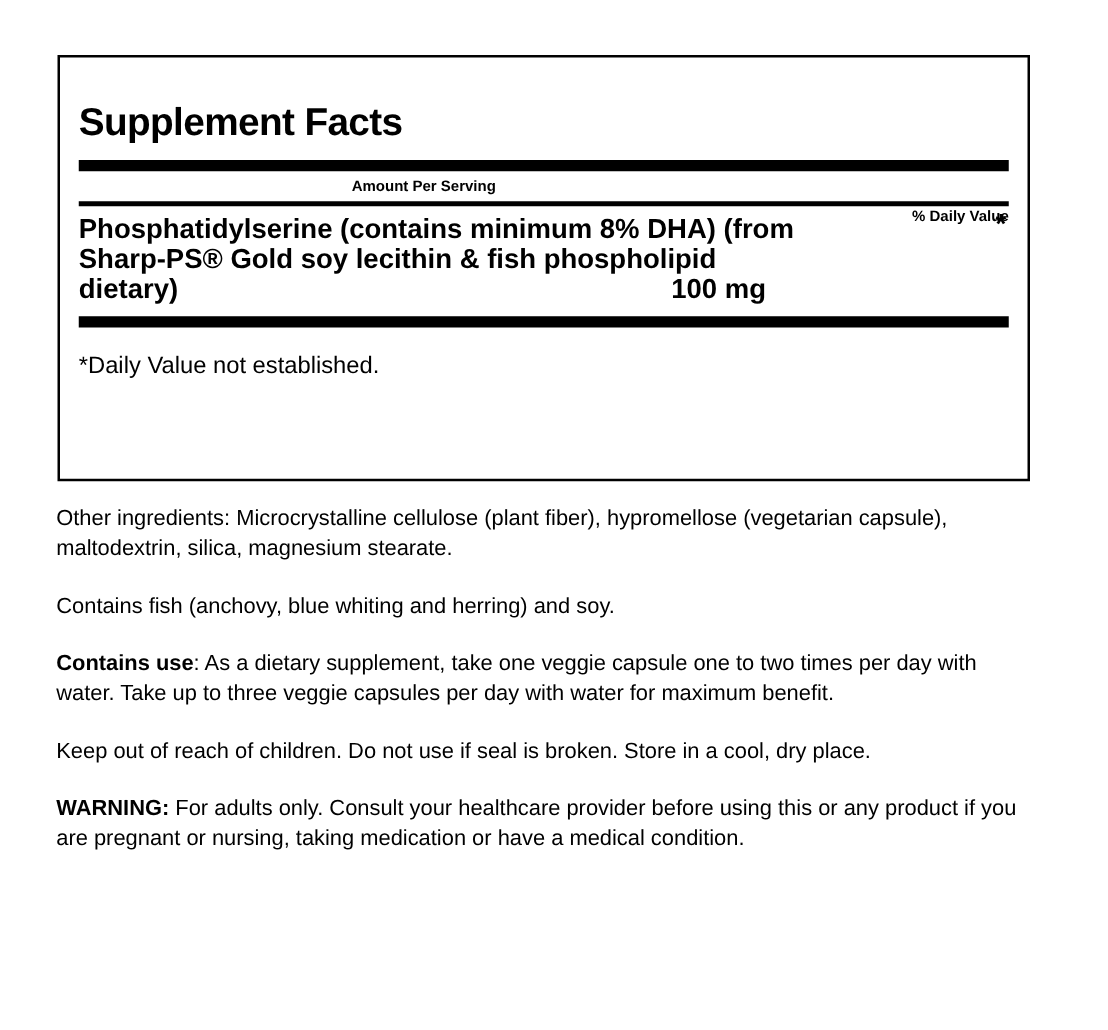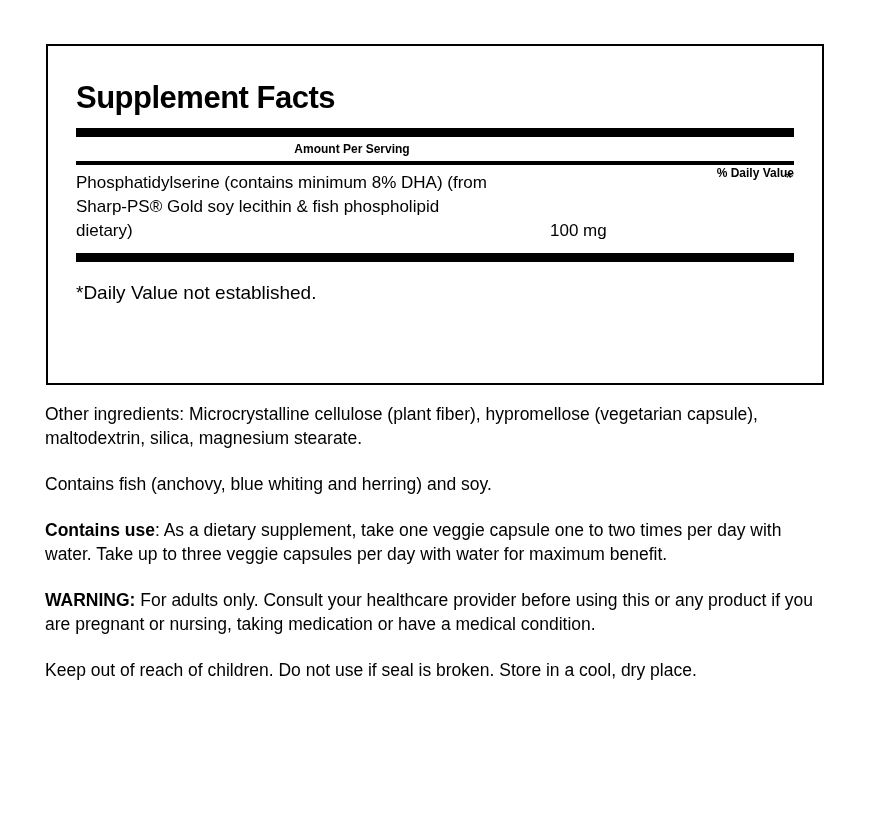--- a/index.html
+++ b/index.html
@@ -13,21 +13,21 @@
   }
 
   
   .facts-box {
     position: absolute;
     left: 46px; top: 44px;
     width: 778px; height: 341px;
     border: 2px solid #000;
     background: #fff;
   }
-  .inner { padding: 0 28px; }
+  .inner { padding: 0 15px; }
 
   .panel-title {
     font-size: 31px;
     font-weight: bold;
     letter-spacing: -0.5px;
     line-height: 36px;
     margin-top: 34px;
   }
   .serving-size {
     font-size: 19px;
@@ -55,22 +55,23 @@
   .col-dv {
     position: absolute;
     right: 0; top: 0;
     text-align: left;
     margin-top: 24px;
   }
 
   .ingredient-row {
     position: relative;
     padding-top: 6px;
-    font-size: 17px;
+    font-size: 22px;
     line-height: 24px;
+    font-weight: bold;
   }
   .ing-name { width: 620px; }
   .ing-amount {
     position: absolute;
     left: 474px; top: 54px;
   }
   .ing-dv {
     position: absolute;
     right: 2px; top: 2px;
   }
@@ -121,15 +122,15 @@
     <div class="bar bar-thick bar3"></div>
 
     <div class="footnote">*Daily Value not established.</div>
   </div>
 </div>
 
 <div class="details">
   <p><span class="lead-bold"></span><span>Other ingredients: Microcrystalline cellulose (plant fiber), hypromellose (vegetarian capsule), maltodextrin, silica, magnesium stearate.</span></p>
   <p><span class="lead-bold"></span><span>Contains fish (anchovy, blue whiting and herring) and soy.</span></p>
   <p><span class="lead-bold">Contains use</span><span>: As a dietary supplement, take one veggie capsule one to two times per day with water. Take up to three veggie capsules per day with water for maximum benefit.</span></p>
+  <p><span class="lead-bold"></span><span>Keep out of reach of children. Do not use if seal is broken. Store in a cool, dry place.</span></p>
   <p><span class="lead-bold">WARNING:</span><span> For adults only. Consult your healthcare provider before using this or any product if you are pregnant or nursing, taking medication or have a medical condition.</span></p>
-  <p><span class="lead-bold"></span><span>Keep out of reach of children. Do not use if seal is broken. Store in a cool, dry place.</span></p>
 </div>
 
 </body></html>

